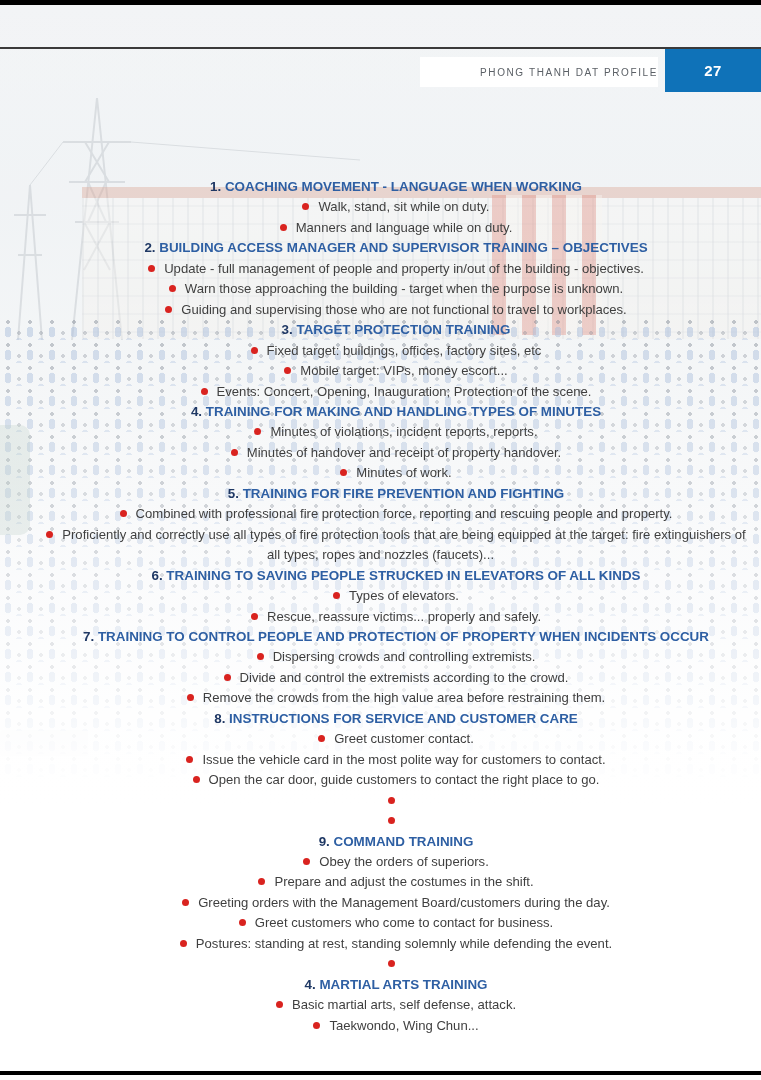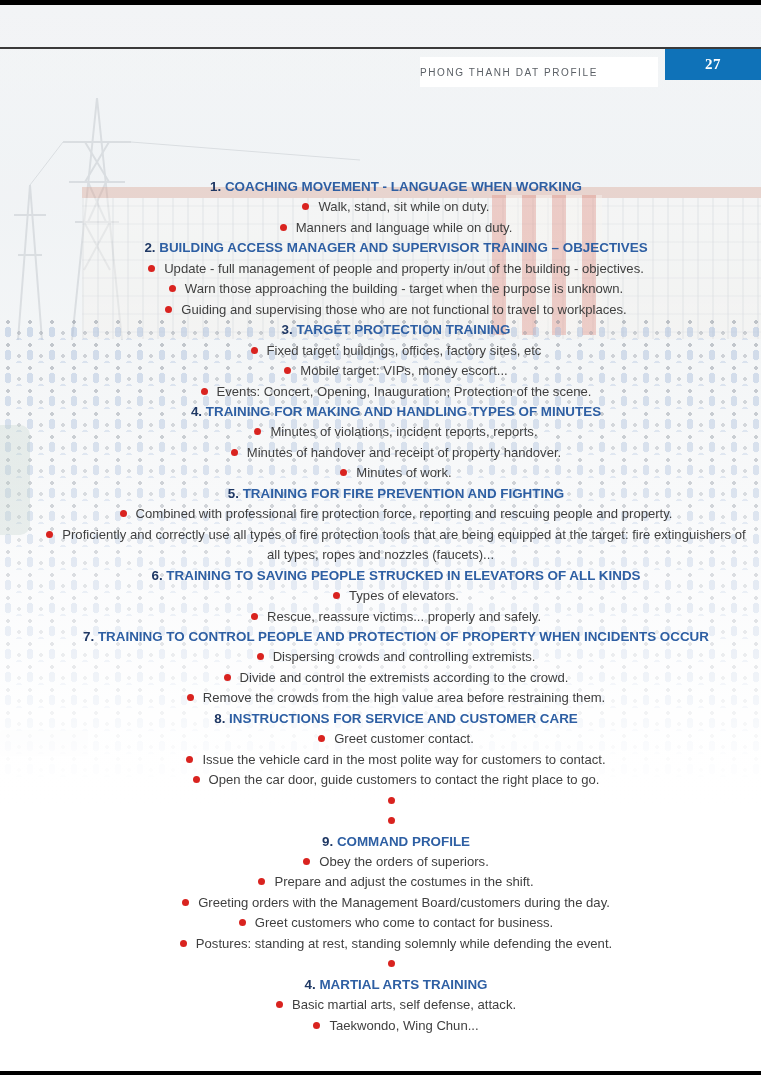--- a/index.html
+++ b/index.html
@@ -47,25 +47,25 @@
     background: #c9ced3; border-radius: 3px; }
   .wash { position: absolute; inset: 0;
     background: linear-gradient(180deg,
       rgba(255,255,255,.34) 0%, rgba(255,255,255,.36) 28%,
       rgba(255,255,255,.52) 46%, rgba(255,255,255,.72) 60%,
       rgba(255,255,255,.96) 71%, #fff 76%, #fff 100%);
   }
 
   
   .profile-label { position: absolute; top: 57px; left: 420px; width: 238px; height: 30px;
-    background: #fff; z-index: 7; display: flex; align-items: center; justify-content: flex-start;
+    background: #fff; z-index: 7; display: flex; align-items: center; justify-content: flex-end;
     color: #5b6066; font-size: 10px; letter-spacing: 1.6px; }
-  .page-badge { position: absolute; top: 49px; left: 665px; width: 96px; height: 31px;
+  .page-badge { position: absolute; top: 49px; left: 665px; width: 96px; height: 43px;
     background: var(--accent-blue); z-index: 7; display: flex; align-items: center; justify-content: center;
-    color: #fff; font-weight: bold; font-size: 15px; letter-spacing: .5px; font-family: Liberation Serif, serif; }
+    color: #fff; font-weight: bold; font-size: 15px; letter-spacing: .5px; }
 
   
   .content { position: absolute; top: 177px; left: 15px; width: 731px; z-index: 5;
     font-size: 13.1px; line-height: 20.45px; color: var(--body-text); text-align: center; }
   .content p { margin: 0; text-indent: 31px; }
   .heading { font-weight: bold; font-size: 13.4px; }
   .heading .num { color: var(--number-navy); }
   .heading .title { color: var(--heading-blue); }
   .bullet .dot { display: inline-block; width: 7px; height: 7px; border-radius: 50%;
     background: var(--bullet-red); margin-right: 9px; vertical-align: 1px; }
@@ -126,21 +126,21 @@
     <p class="heading"><span class="num">7.</span> <span class="title">TRAINING TO CONTROL PEOPLE AND PROTECTION OF PROPERTY WHEN INCIDENTS OCCUR</span></p>
     <p class="bullet"><span class="dot"></span><span>Dispersing crowds and controlling extremists.</span></p>
     <p class="bullet"><span class="dot"></span><span>Divide and control the extremists according to the crowd.</span></p>
     <p class="bullet"><span class="dot"></span><span>Remove the crowds from the high value area before restraining them.</span></p>
     <p class="heading"><span class="num">8.</span> <span class="title">INSTRUCTIONS FOR SERVICE AND CUSTOMER CARE</span></p>
     <p class="bullet"><span class="dot"></span><span>Greet customer contact.</span></p>
     <p class="bullet"><span class="dot"></span><span>Issue the vehicle card in the most polite way for customers to contact.</span></p>
     <p class="bullet"><span class="dot"></span><span>Open the car door, guide customers to contact the right place to go.</span></p>
     <p class="bullet"><span class="dot"></span></p>
     <p class="bullet"><span class="dot"></span></p>
-    <p class="heading"><span class="num">9.</span> <span class="title">COMMAND PROFILE</span></p>
+    <p class="heading"><span class="num">9.</span> <span class="title">COMMAND TRAINING</span></p>
     <p class="bullet"><span class="dot"></span><span>Obey the orders of superiors.</span></p>
     <p class="bullet"><span class="dot"></span><span>Prepare and adjust the costumes in the shift.</span></p>
     <p class="bullet"><span class="dot"></span><span>Greeting orders with the Management Board/customers during the day.</span></p>
     <p class="bullet"><span class="dot"></span><span>Greet customers who come to contact for business.</span></p>
     <p class="bullet"><span class="dot"></span><span>Postures: standing at rest, standing solemnly while defending the event.</span></p>
     <p class="bullet"><span class="dot"></span></p>
     <p class="heading"><span class="num">4.</span> <span class="title">MARTIAL ARTS TRAINING</span></p>
     <p class="bullet"><span class="dot"></span><span>Basic martial arts, self defense, attack.</span></p>
     <p class="bullet"><span class="dot"></span><span>Taekwondo, Wing Chun...</span></p>
   </div>

